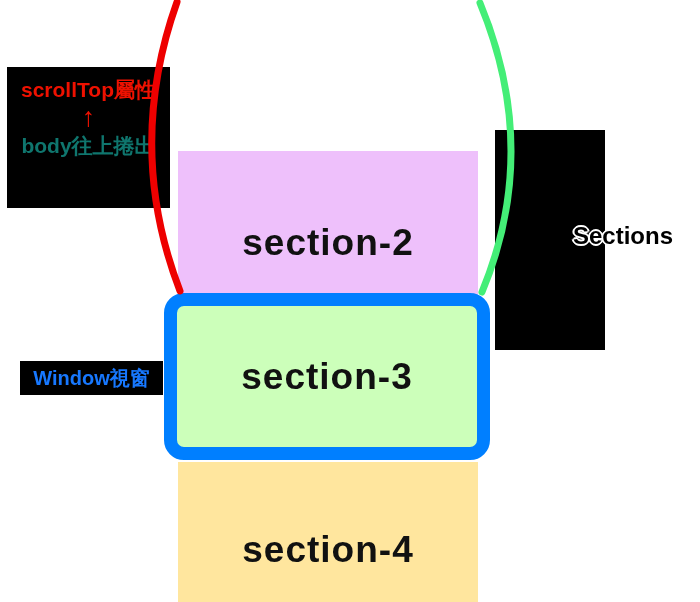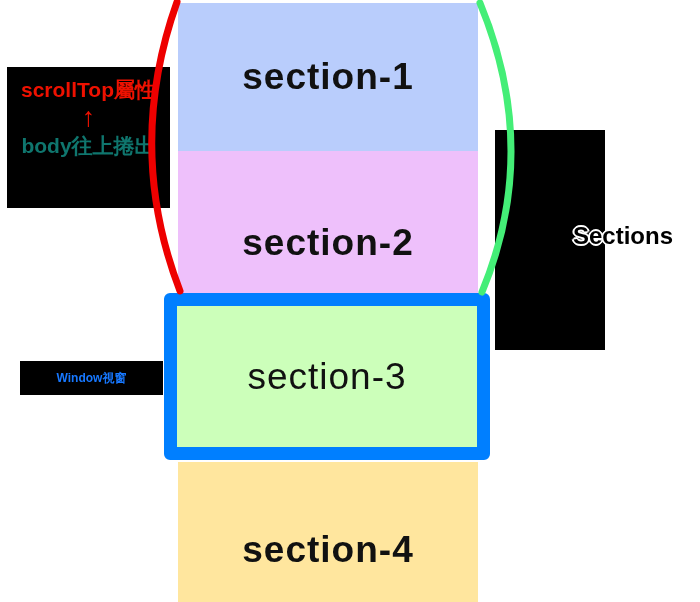--- a/index.html
+++ b/index.html
@@ -10,58 +10,55 @@
   .section{
     position:absolute;left:178px;width:300px;display:flex;
     align-items:center;justify-content:center;
     font-size:37px;font-weight:600;color:#111;letter-spacing:1px;
   }
   .sec1{top:3px;height:148px;}
   .sec2{top:151px;height:184px;}
   .sec4{top:462px;height:176px;}
   .viewport-frame{
     position:absolute;left:164px;top:293px;width:300px;height:141px;
-    border:13px solid #007fff;border-radius:6px;
+    border:13px solid #007fff;border-radius:20px;
     display:flex;align-items:center;justify-content:center;
-    font-size:37px;font-weight:400;color:#111;letter-spacing:1px;
+    font-size:37px;font-weight:700;color:#111;letter-spacing:1px;
   }
   .note-box{
     position:absolute;background:#000;color:#ee1100;
     display:flex;flex-direction:column;align-items:center;justify-content:flex-start;
   }
   .scrolltop-note{
     left:7px;top:67px;width:163px;height:141px;
     padding-top:10px;box-sizing:border-box;gap:1px;text-align:center;
   }
   .scrolltop-note .line{font-size:21px;font-weight:bold;line-height:25px;white-space:nowrap;}
   .scrolltop-note .arrow{font-size:27px;font-weight:bold;line-height:29px;}
   .window-tag{
     left:20px;top:361px;width:143px;height:34px;
     align-items:center;justify-content:center;flex-direction:row;
   }
-  .window-tag .line{font-size:12px;font-weight:bold;white-space:nowrap;text-align:right;}
+  .window-tag .line{font-size:20px;font-weight:bold;white-space:nowrap;text-align:right;}
   .right-note{
     left:495px;top:130px;width:110px;height:220px;
   }
   .outlined-label{
     position:absolute;left:78px;top:92px;
     font-size:24px;font-weight:bold;color:#000;white-space:nowrap;
     text-shadow:-2px 0 0 #fff,2px 0 0 #fff,0 -2px 0 #fff,0 2px 0 #fff,
                 -1px -1px 0 #fff,1px -1px 0 #fff,-1px 1px 0 #fff,1px 1px 0 #fff;
   }
   .braces{position:absolute;left:0;top:0;pointer-events:none;z-index:5;}
 </style>
 </head>
 <body>
 
 <div class="stage">
 
-  <div class="section sec1" style="background-color: rgb(185, 205, 252);">
-    <span>section-1</span>
-  </div>
 
   <div class="section sec2" style="background-color: rgb(238, 192, 251);">
     <span>section-2</span>
   </div>
 
   <div class="viewport-frame" style="background-color: rgb(204, 255, 186);">
     <span>section-3</span>
   </div>
 
   <div class="section sec4" style="background-color: rgb(255, 230, 158);">

